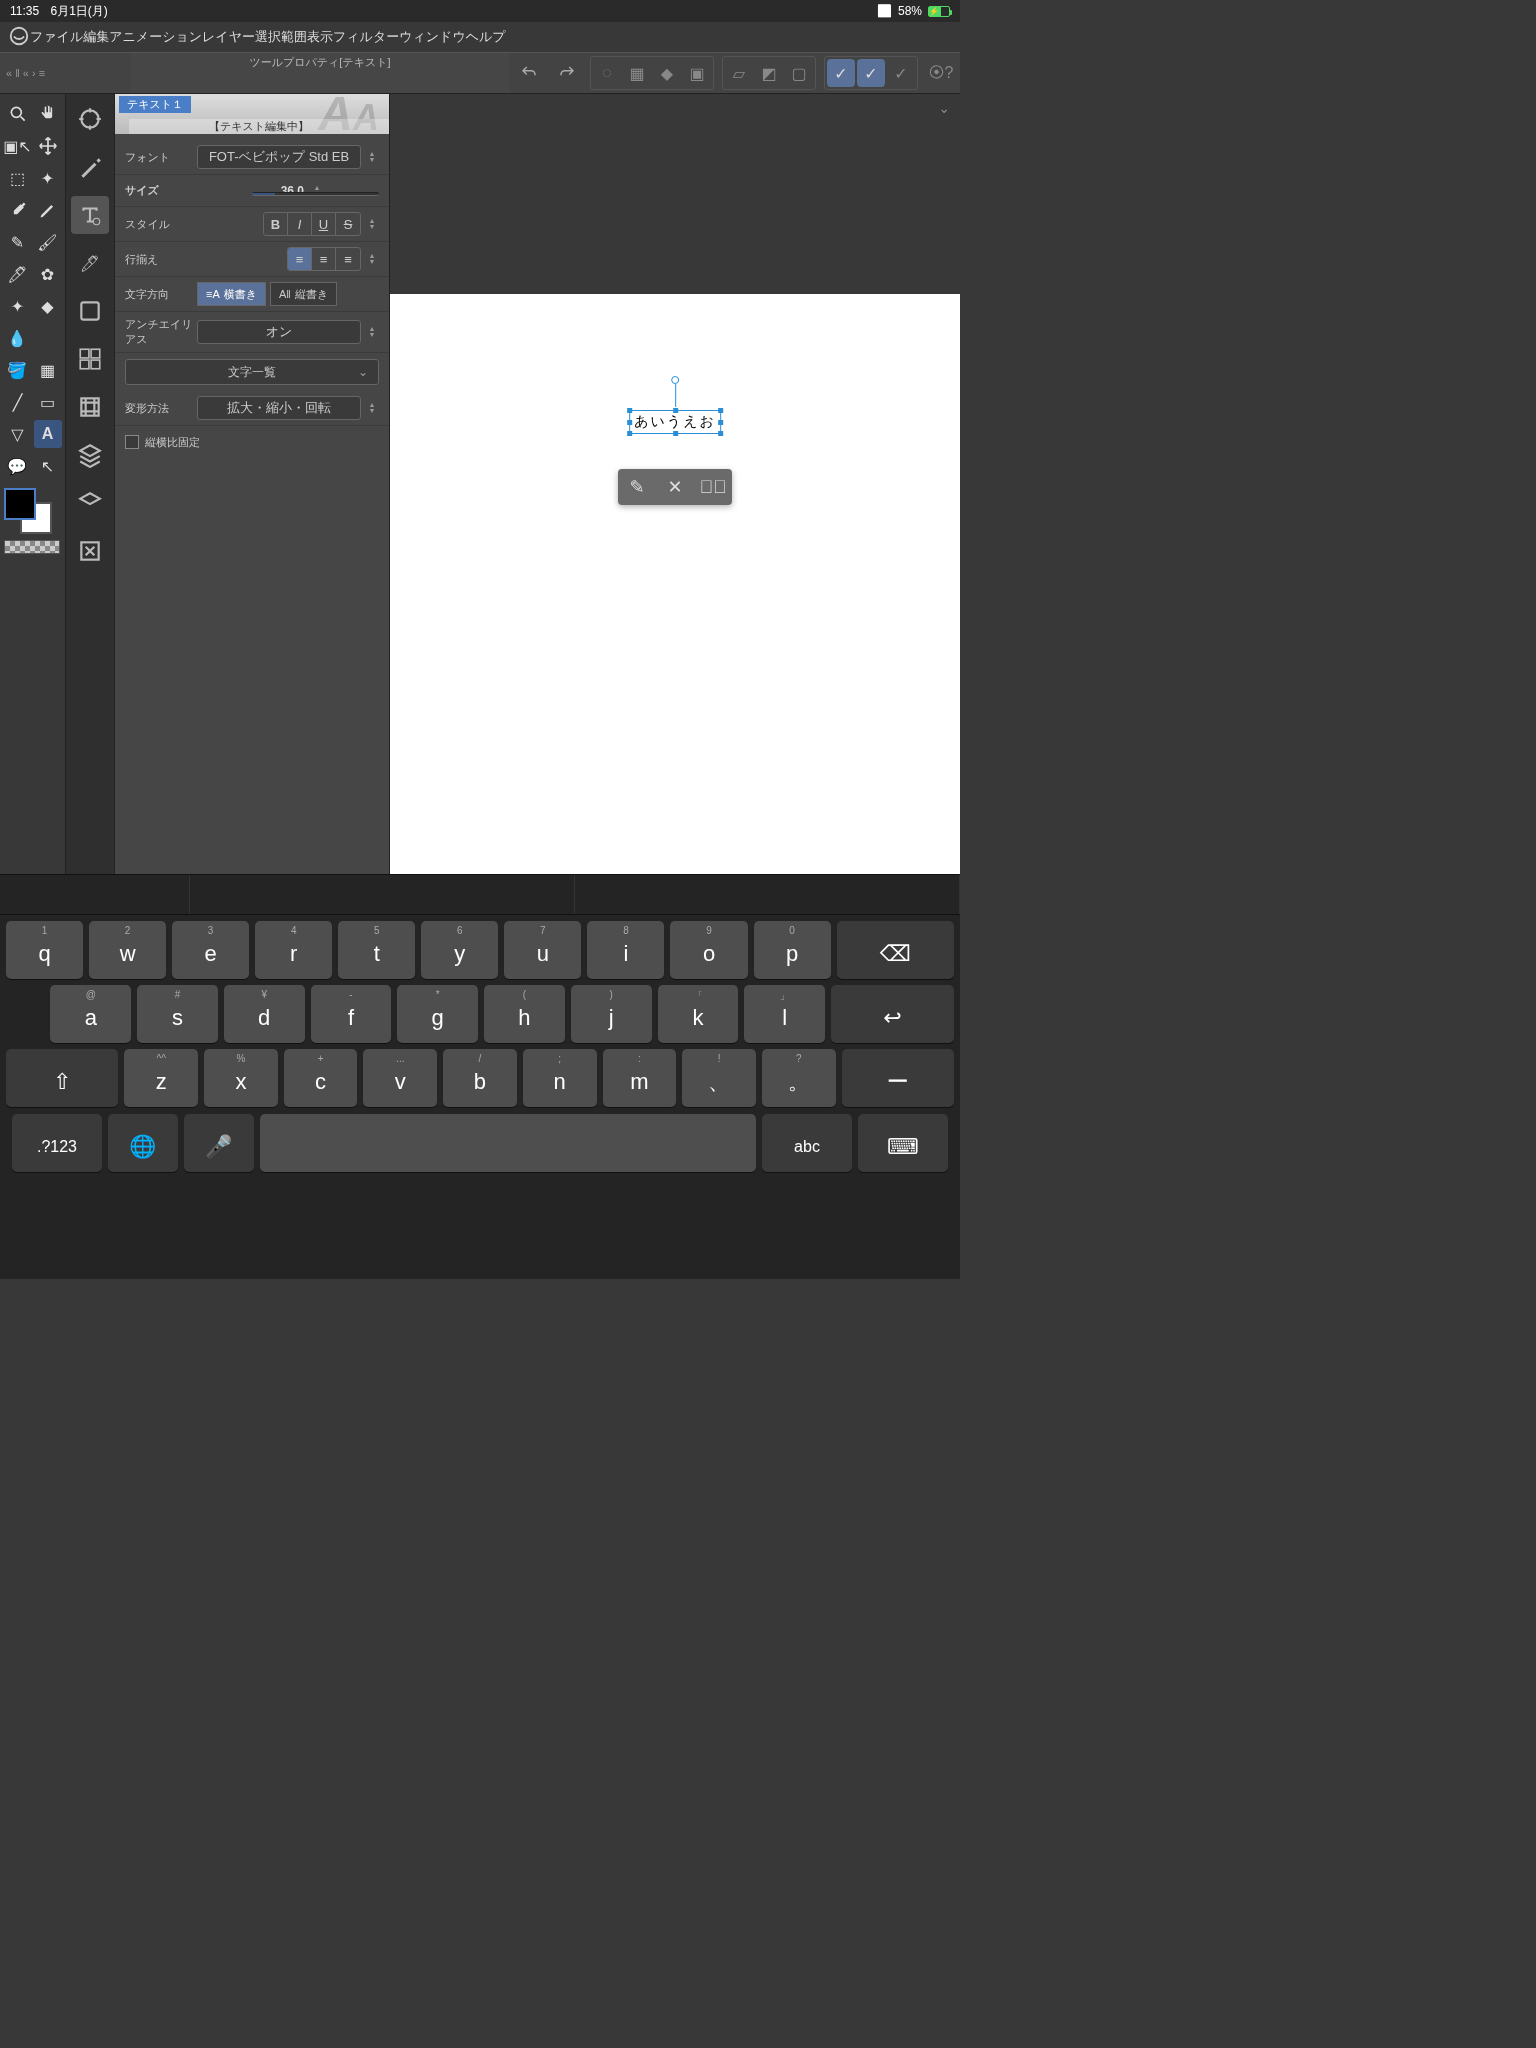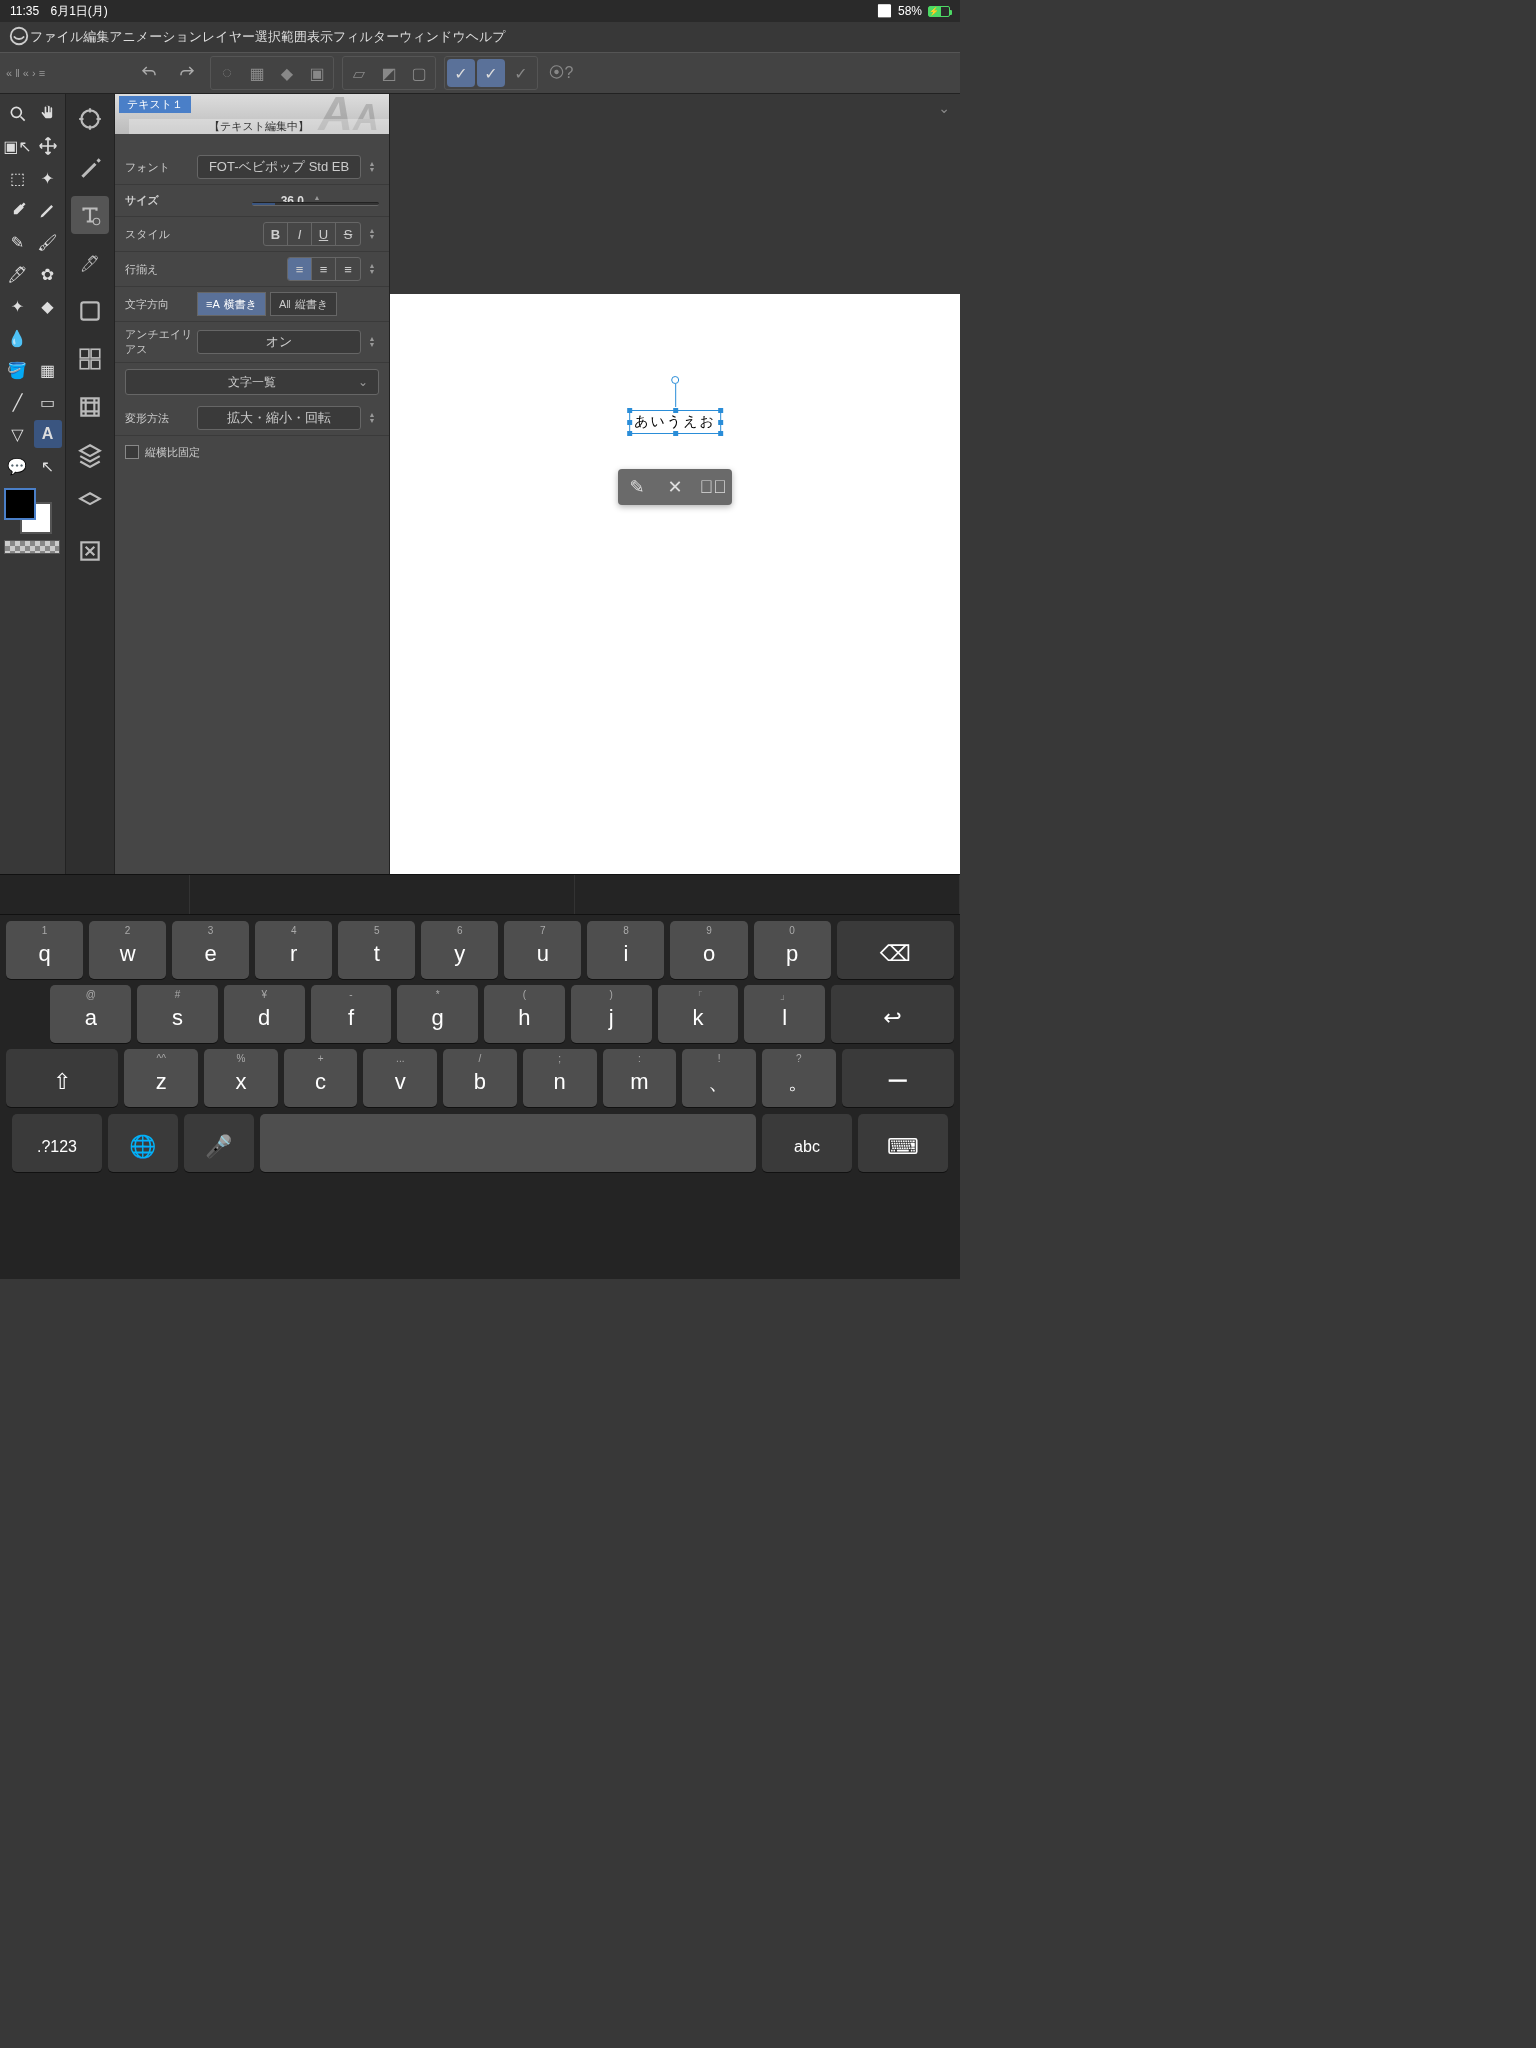--- a/index.html
+++ b/index.html
@@ -41,21 +41,21 @@
 .sub-col { width: 50px; background: #2f2f2f; border-left: 1px solid #222; border-right: 1px solid #222; padding: 6px 0; display:flex; flex-direction:column; align-items:center; gap:10px; }
 .sub-tool { width: 38px; height: 38px; display:flex; align-items:center; justify-content:center; color:#bbb; border-radius:4px; }
 .sub-tool.active { background:#555; }
 .sub-tool svg { width:26px; height:26px;}
 
 .prop-panel { width: 275px; background: #464646; border-right:1px solid #222; display:flex; flex-direction:column; }
 .preset-tab { background: linear-gradient(#ddd,#bbb); height:40px; position:relative; overflow:hidden; }
 .preset-big { position:absolute; right:10px; top:-8px; font-size:48px; font-weight:bold; color:rgba(100,100,100,0.3); font-style:italic;}
 .preset-name { position:absolute; left:4px; top:2px; background:#4a7fc8; color:#fff; font-size:11px; padding:1px 8px; }
 .preset-sub { position:absolute; bottom:0; left:14px; right:0; text-align:center; font-size:11px; color:#333; background:rgba(255,255,255,0.3);}
-.prop-list { padding: 16px 0; }
+.prop-list { padding: 6px 0; }
 .prop-row { display:flex; align-items:center; padding: 5px 10px; border-bottom:1px solid #3a3a3a; font-size:12px; min-height:32px;}
 .prop-label { width: 72px; color:#ccc; font-size:11px;}
 .prop-ctrl { flex:1; display:flex; align-items:center; justify-content:flex-end; gap:4px;}
 .dropdown { flex:1; height:24px; background:#3a3a3a; border:1px solid #666; border-radius:3px; display:flex; align-items:center; justify-content:center; font-size:13px; color:#ccc; position:relative;}
 .spinner { width:14px; display:flex; flex-direction:column; color:#999; font-size:7px; line-height:6px; text-align:center;}
 .num-val { color:#ddd; font-size:12px; margin-right:2px;}
 .slider-track { flex:1; height:4px; background:#333; border-top:1px solid #222; border-bottom:1px solid #666; border-radius:2px; position:relative; margin-left: -72px;}
 .slider-fill { position:absolute; left:0; top:0; bottom:0; width:18%; background:#3a5580;}
 .btn-grp { display:flex; border:1px solid #666; border-radius:3px; overflow:hidden;}
 .btn-grp div { width:24px; height:22px; display:flex; align-items:center; justify-content:center; border-right:1px solid #666; color:#ccc; font-size:13px;}
@@ -128,20 +128,23 @@
   <span>レイヤー</span>
   <span>選択範囲</span>
   <span>表示</span>
   <span>フィルター</span>
   <span>ウィンドウ</span>
   <span>ヘルプ</span>
 </div>
 
 <div class="quick-bar">
   <div class="qb-left">« ‖ « › ≡</div>
+  <div class="panel-title-row">
+    <div class="panel-title">ツールプロパティ[テキスト]</div>
+  </div>
   <div class="qb-right">
     <div class="qb-btn">
         <svg width="18" height="18" viewBox="0 0 24 24" fill="none" stroke="#aaa" stroke-width="2">
           <path d="M9 14L4 9l5-5M4 9h11a5 5 0 015 5v1"></path>
         </svg>
       </div>
     <div class="qb-btn">
         <svg width="18" height="18" viewBox="0 0 24 24" fill="none" stroke="#aaa" stroke-width="2">
           <path d="M15 14l5-5-5-5M20 9H9a5 5 0 00-5 5v1"></path>
         </svg>

